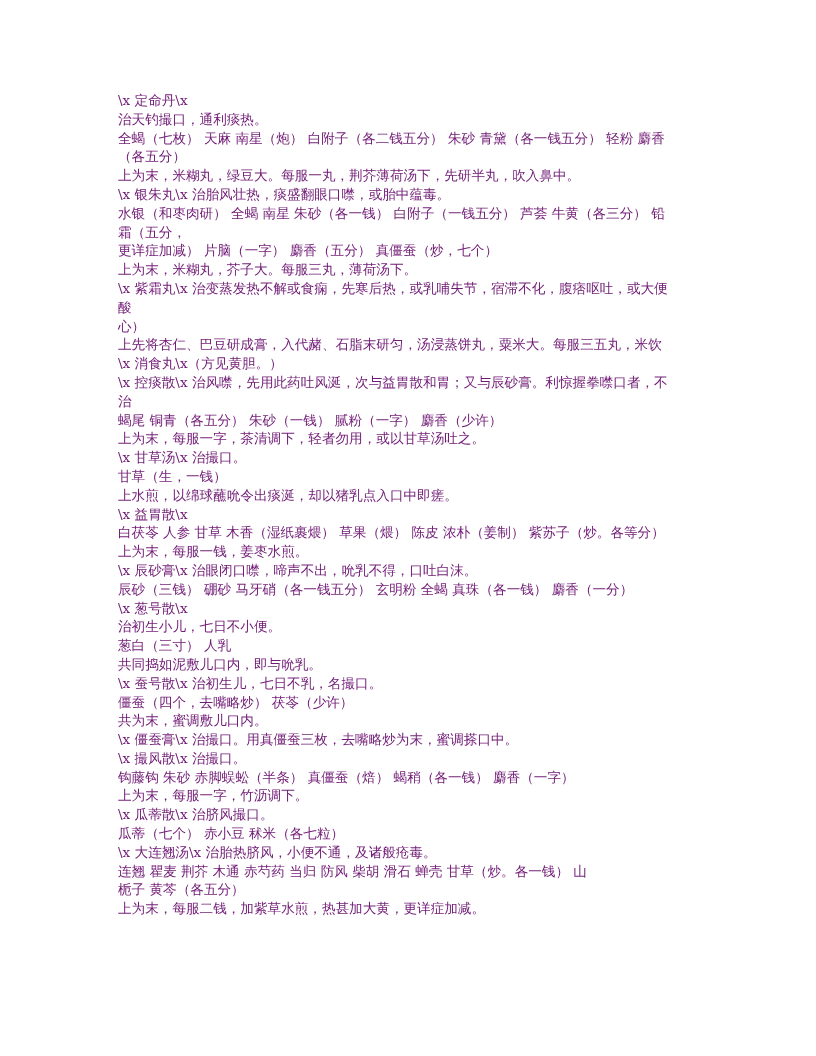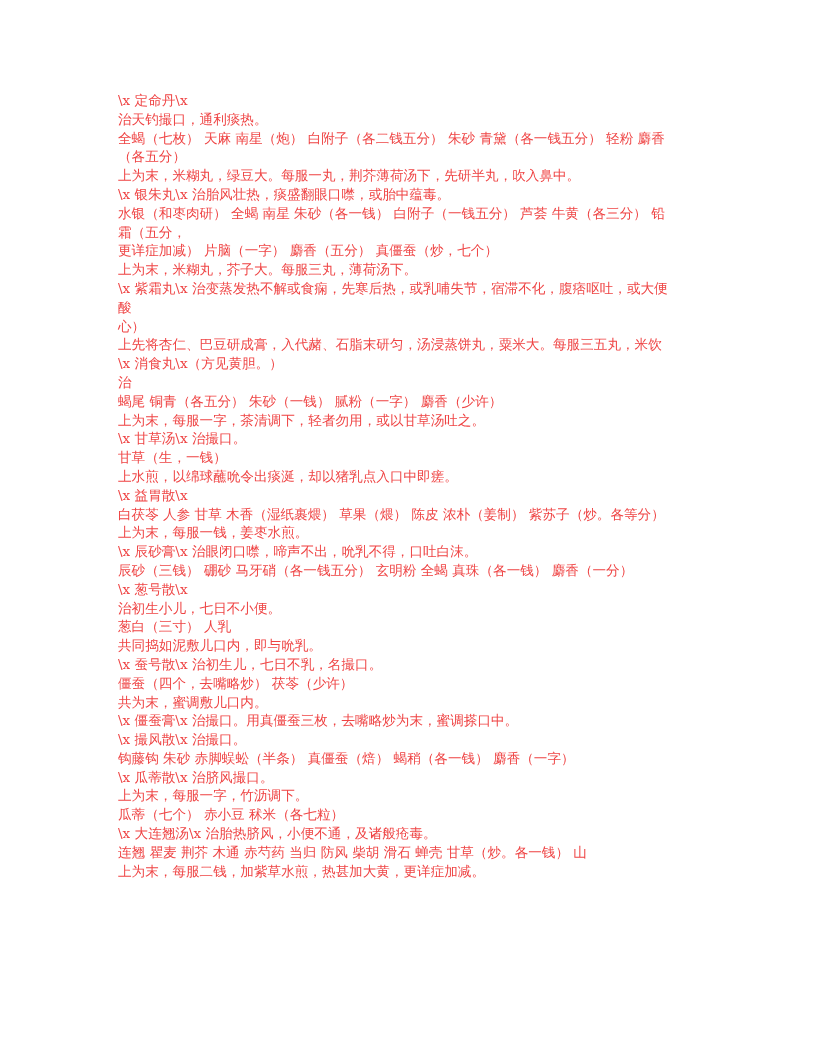--- a/index.html
+++ b/index.html
@@ -5,21 +5,21 @@
     html, body { margin: 0; padding: 0; background: #ffffff; }
     body { width: 816px; height: 1056px; position: relative; overflow: hidden; }
     .page {
       position: absolute;
       left: 118px;
       top: 91px;
       width: 600px;
       font-family: "DejaVu Serif", "Liberation Serif", serif;
       font-size: 13.6px;
       line-height: 18.8px;
-      color: #ef4444;
+      color: #701a75;
     }
     .line { white-space: nowrap; height: 18.8px; }
   </style>
 </head>
 <body>
 
 <div class="page" id="page">
     <div class="line">\x 定命丹\x</div>
     <div class="line">治天钓撮口，通利痰热。</div>
     <div class="line">全蝎（七枚） 天麻 南星（炮） 白附子（各二钱五分） 朱砂 青黛（各一钱五分） 轻粉 麝香</div>
@@ -28,20 +28,21 @@
     <div class="line">\x 银朱丸\x 治胎风壮热，痰盛翻眼口噤，或胎中蕴毒。</div>
     <div class="line">水银（和枣肉研） 全蝎 南星 朱砂（各一钱） 白附子（一钱五分） 芦荟 牛黄（各三分） 铅</div>
     <div class="line">霜（五分，</div>
     <div class="line">更详症加减） 片脑（一字） 麝香（五分） 真僵蚕（炒，七个）</div>
     <div class="line">上为末，米糊丸，芥子大。每服三丸，薄荷汤下。</div>
     <div class="line">\x 紫霜丸\x 治变蒸发热不解或食痫，先寒后热，或乳哺失节，宿滞不化，腹痞呕吐，或大便</div>
     <div class="line">酸</div>
     <div class="line">心）</div>
     <div class="line">上先将杏仁、巴豆研成膏，入代赭、石脂末研匀，汤浸蒸饼丸，粟米大。每服三五丸，米饮</div>
     <div class="line">\x 消食丸\x（方见黄胆。）</div>
+    <div class="line">\x 控痰散\x 治风噤，先用此药吐风涎，次与益胃散和胃；又与辰砂膏。利惊握拳噤口者，不</div>
     <div class="line">治</div>
     <div class="line">蝎尾 铜青（各五分） 朱砂（一钱） 腻粉（一字） 麝香（少许）</div>
     <div class="line">上为末，每服一字，茶清调下，轻者勿用，或以甘草汤吐之。</div>
     <div class="line">\x 甘草汤\x 治撮口。</div>
     <div class="line">甘草（生，一钱）</div>
     <div class="line">上水煎，以绵球蘸吮令出痰涎，却以猪乳点入口中即瘥。</div>
     <div class="line">\x 益胃散\x</div>
     <div class="line">白茯苓 人参 甘草 木香（湿纸裹煨） 草果（煨） 陈皮 浓朴（姜制） 紫苏子（炒。各等分）</div>
     <div class="line">上为末，每服一钱，姜枣水煎。</div>
     <div class="line">\x 辰砂膏\x 治眼闭口噤，啼声不出，吮乳不得，口吐白沫。</div>
@@ -49,19 +50,20 @@
     <div class="line">\x 葱号散\x</div>
     <div class="line">治初生小儿，七日不小便。</div>
     <div class="line">葱白（三寸） 人乳</div>
     <div class="line">共同捣如泥敷儿口内，即与吮乳。</div>
     <div class="line">\x 蚕号散\x 治初生儿，七日不乳，名撮口。</div>
     <div class="line">僵蚕（四个，去嘴略炒） 茯苓（少许）</div>
     <div class="line">共为末，蜜调敷儿口内。</div>
     <div class="line">\x 僵蚕膏\x 治撮口。用真僵蚕三枚，去嘴略炒为末，蜜调搽口中。</div>
     <div class="line">\x 撮风散\x 治撮口。</div>
     <div class="line">钩藤钩 朱砂 赤脚蜈蚣（半条） 真僵蚕（焙） 蝎稍（各一钱） 麝香（一字）</div>
+    <div class="line">上为末，每服一字，竹沥调下。</div>
     <div class="line">\x 瓜蒂散\x 治脐风撮口。</div>
-    <div class="line">上为末，每服一字，竹沥调下。</div>
     <div class="line">瓜蒂（七个） 赤小豆 秫米（各七粒）</div>
     <div class="line">\x 大连翘汤\x 治胎热脐风，小便不通，及诸般疮毒。</div>
     <div class="line">连翘 瞿麦 荆芥 木通 赤芍药 当归 防风 柴胡 滑石 蝉壳 甘草（炒。各一钱） 山</div>
+    <div class="line">栀子 黄芩（各五分）</div>
     <div class="line">上为末，每服二钱，加紫草水煎，热甚加大黄，更详症加减。</div>
   </div>
 
 </body></html>

